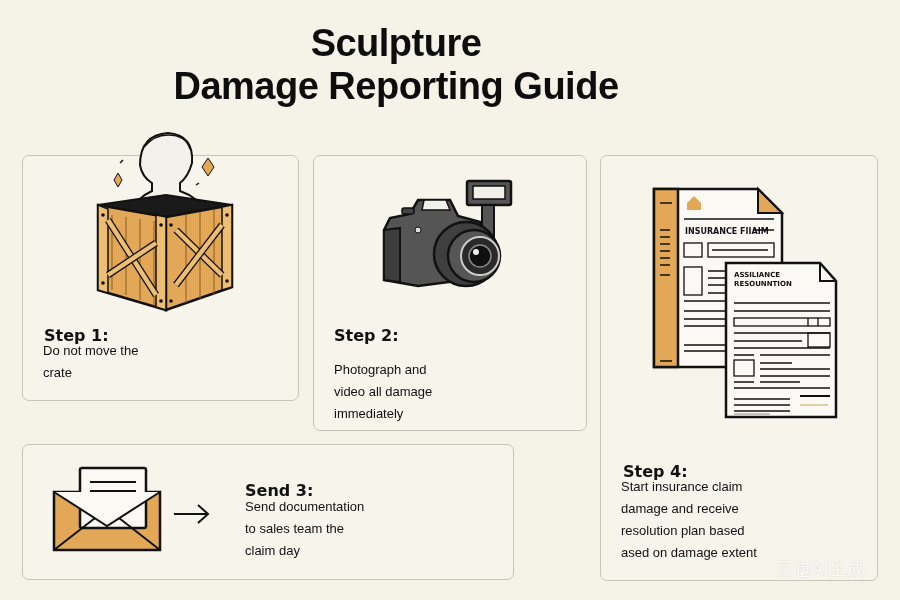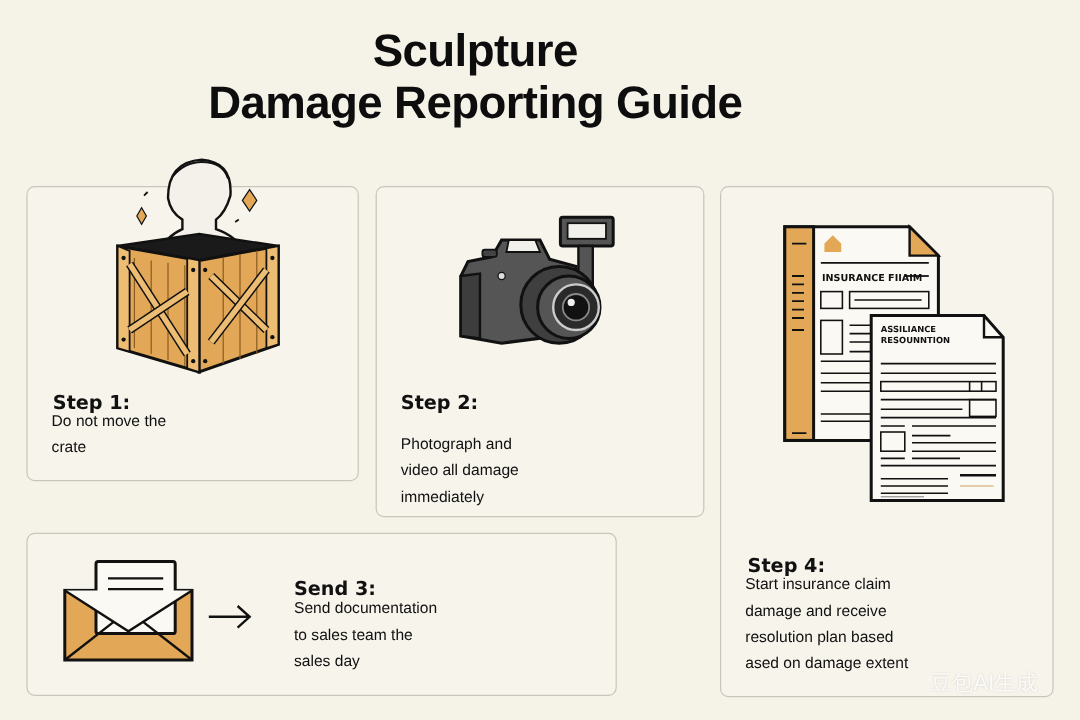--- a/index.html
+++ b/index.html
@@ -172,16 +172,16 @@
   <path d="M28 38 L2 28 M94 38 L108 28" stroke="#111" stroke-width="0"></path>
   <path d="M2 86 L43 54 M108 86 L67 54" stroke="#111" stroke-width="2"></path>
 </svg>
 <svg class="icon" style="left:172px; top:503px;" width="40" height="22" viewBox="0 0 40 22">
   <path d="M2 11 L36 11 M26 2 L36 11 L26 20" fill="none" stroke="#111" stroke-width="2"></path>
 </svg>
 <div class="step-label" style="left:245px; top:469px;">Send 3:</div>
 <div class="step-text" style="left:245px; top:496px;">
   <div>Send documentation</div>
   <div>to sales team the</div>
-  <div>sales day</div>
+  <div>claim day</div>
 </div>
 
 <div class="watermark">豆包AI生成</div>
 
 </body></html>

